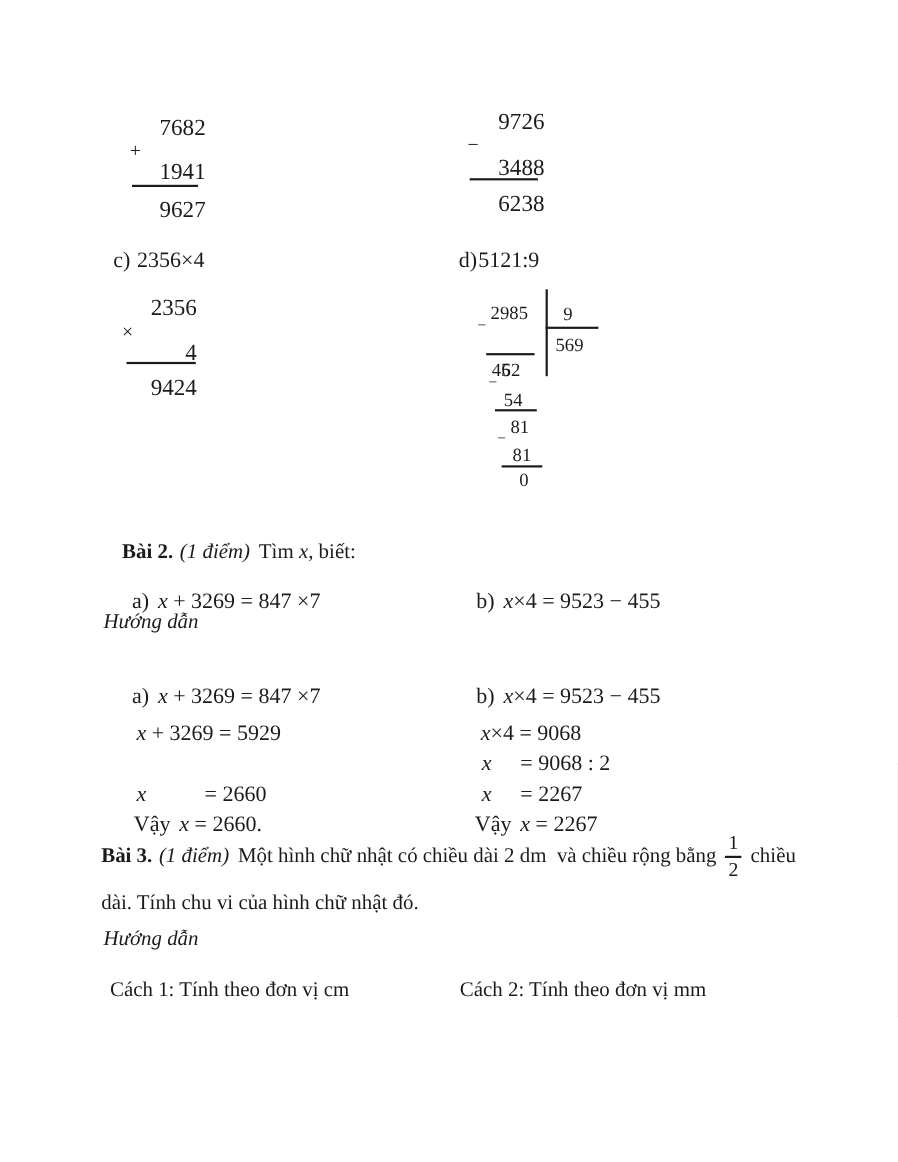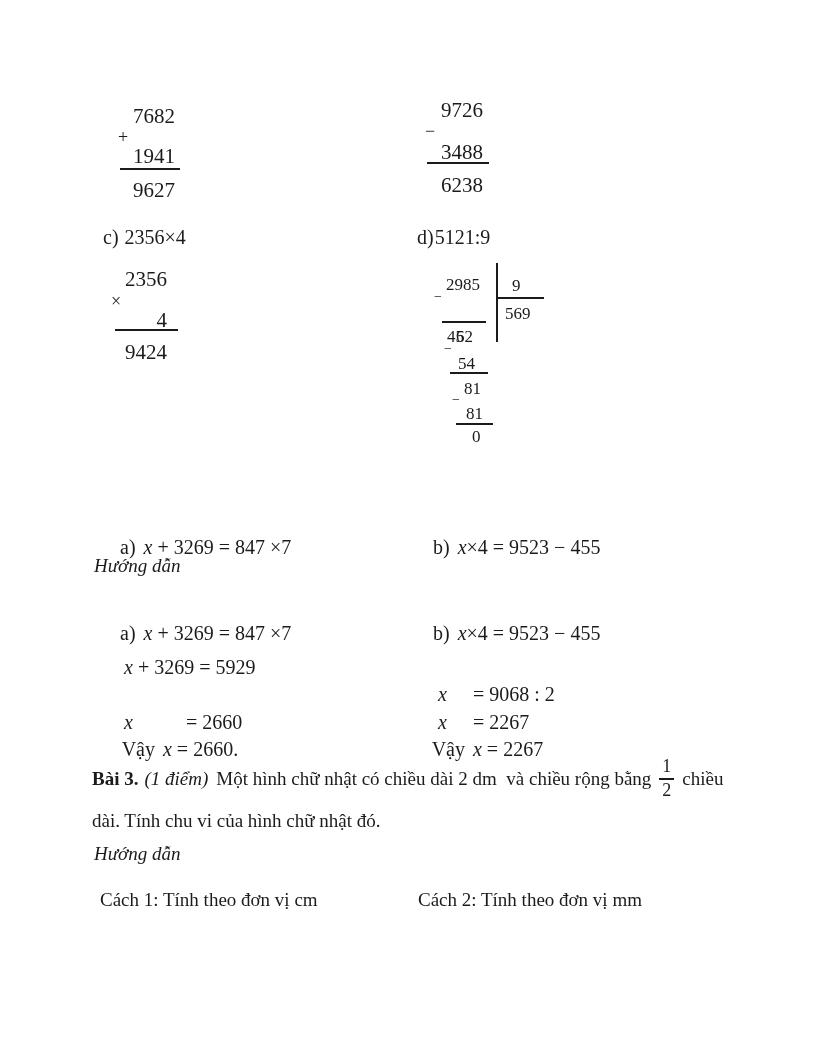--- a/index.html
+++ b/index.html
@@ -8,21 +8,21 @@
     position:relative;
     width:816px; height:1056px;
     margin:0 auto;
     background:#ffffff;
     font-family:"Liberation Serif","DejaVu Serif",serif;
     color:#1b1b1b;
     overflow:hidden;
   }
   
   .varith { position:absolute; }
-  .varith .vnum { position:absolute; left:0; width:100%; text-align:right; font-size:21px; line-height:1; white-space:pre; }
+  .varith .vnum { position:absolute; left:12px; width:100%; text-align:right; font-size:21px; line-height:1; white-space:pre; }
   .varith .op { position:absolute; font-size:18px; line-height:1; }
   .varith .vrule { position:absolute; height:0; border-top:2px solid #1b1b1b; }
   
   .part-label { position:absolute; font-size:20px; line-height:1; white-space:pre; display:flex; }
   .part-label .lbl { margin-right:6px; }
   .part-label.tight .lbl { margin-right:1px; }
   
   .division { position:absolute; width:130px; height:195px; }
   .division .dnum { position:absolute; font-size:17px; line-height:1; white-space:pre; }
   .division .dminus { position:absolute; font-size:14px; line-height:1; }
@@ -104,20 +104,23 @@
     <span class="dminus" style="left:14px; top:82px;">−</span>
     <span class="dnum" style="left:28px; top:95px;">54</span>
     <div class="dul" style="left:20px; top:112px; width:38px;"></div>
     <span class="dnum" style="left:34px; top:120px;">81</span>
     <span class="dminus" style="left:22px; top:133px;">−</span>
     <span class="dnum" style="left:36px; top:145px;">81</span>
     <div class="dul" style="left:26px; top:163px; width:37px;"></div>
     <span class="dnum" style="left:42px; top:168px;">0</span>
   </div>
 
+  <div class="tline" style="left:92px; top:466px;">
+    <span class="b">Bài 2.</span><span class="it">(1 điểm)</span><span>Tìm</span>&nbsp;<span class="eq-var" style="font-style:italic">x</span><span>, biết:</span>
+  </div>
 
   <div class="eq" style="left:100px; top:514px;">
     <span class="lbl">a)</span><span class="var">x</span><span class="rest">+ 3269 = 847 ×7</span>
   </div>
   <div class="eq" style="left:413px; top:514px;">
     <span class="lbl">b)</span><span class="var">x</span><span class="rest tight">×4 = 9523 − 455</span>
   </div>
 
   <div class="guide" style="left:94px; top:554px;">Hướng dẫn</div>
 
@@ -129,20 +132,23 @@
   </div>
   <div class="eq" style="left:104px; top:689px;">
     <span class="varfix wl">x</span><span>= 2660</span>
   </div>
   <div class="eq" style="left:102px; top:716px;">
     <span class="pre">Vậy</span><span class="var">x</span><span class="rest">= 2660.</span>
   </div>
 
   <div class="eq" style="left:413px; top:600px;">
     <span class="lbl">b)</span><span class="var">x</span><span class="rest tight">×4 = 9523 − 455</span>
+  </div>
+  <div class="eq" style="left:417px; top:634px;">
+    <span class="var">x</span><span class="rest tight">×4 = 9068</span>
   </div>
   <div class="eq" style="left:418px; top:661px;">
     <span class="varfix wr">x</span><span>= 9068 : 2</span>
   </div>
   <div class="eq" style="left:418px; top:689px;">
     <span class="varfix wr">x</span><span>= 2267</span>
   </div>
   <div class="eq" style="left:412px; top:716px;">
     <span class="pre">Vậy</span><span class="var">x</span><span class="rest">= 2267</span>
   </div>

